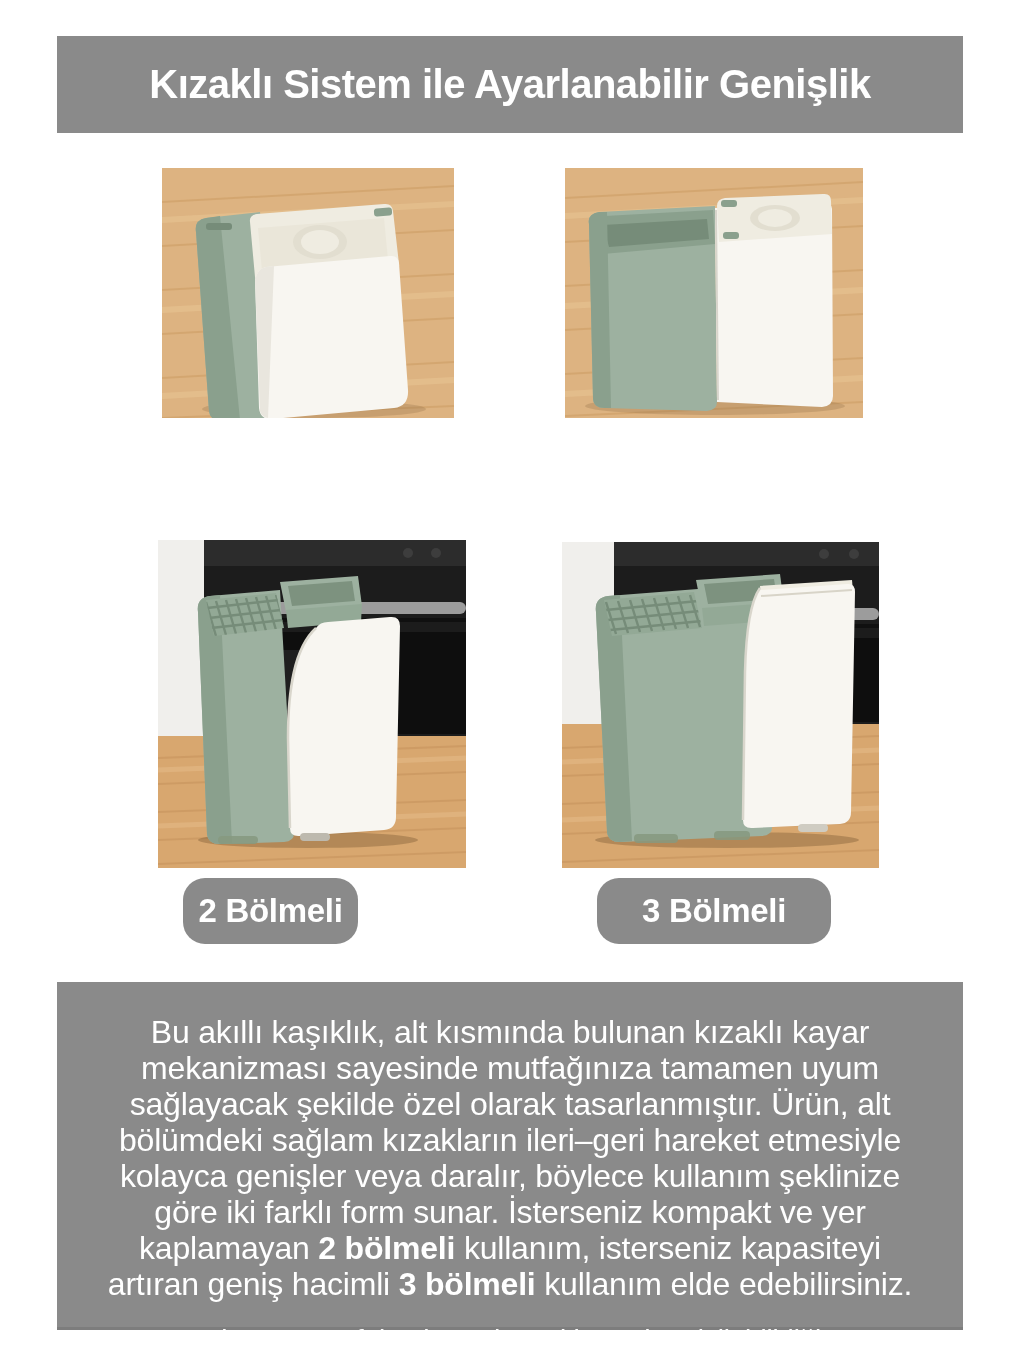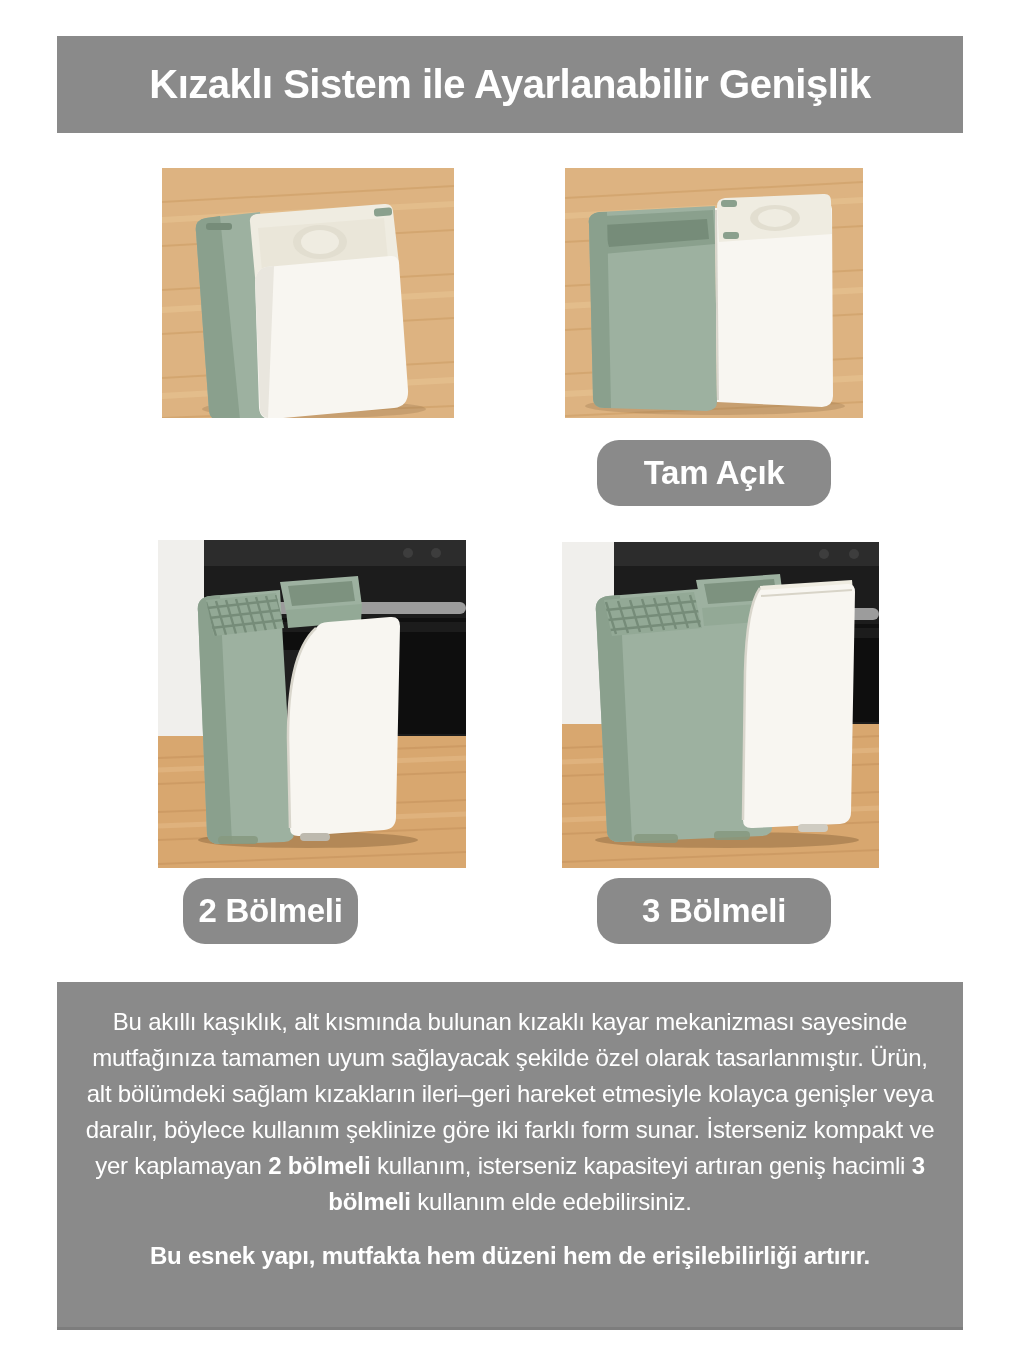--- a/index.html
+++ b/index.html
@@ -45,23 +45,23 @@
   #badge-closed{left:183px;top:440px;width:176px;}
   #badge-open{left:597px;top:440px;width:234px;}
   #badge-two{left:183px;top:878px;width:175px;}
   #badge-three{left:597px;top:878px;width:234px;}
   .desc{
     position:absolute;left:57px;top:982px;width:906px;height:348px;
     background:var(--panel-gray);color:var(--text-white);
     padding:20px 26px 0;text-align:center;
     border-bottom:3px solid #7d7d7d;
   }
-  .desc .para{margin:2px;font-size:24px;line-height:36px;letter-spacing:-0.2px;}
+  .desc .para{margin:12px;font-size:32px;line-height:36px;letter-spacing:-0.2px;}
   .desc .para b{font-weight:bold;}
-  .desc .footer{margin:22px 0 0;font-weight:bold;font-size:24px;letter-spacing:-0.2px;}
+  .desc .footer{margin:22px 0 0;font-weight:normal;font-size:28px;letter-spacing:-0.2px;}
 </style>
 </head>
 <body>
 
 <div class="canvas">
 
   <header class="banner">
     <h1>Kızaklı Sistem ile Ayarlanabilir Genişlik</h1>
   </header>
 
@@ -120,23 +120,20 @@
       <path d="M150,40 L258,34 Q266,33 267,41 L268,228 Q268,238 257,239 L152,234 Z" fill="var(--white-body)"></path>
       <path d="M152,38 Q152,31 160,30 L258,26 Q266,25 266,33 L267,66 L154,74 Z" fill="var(--cream)"></path>
       <ellipse cx="210" cy="50" rx="25" ry="13" fill="#e2ded0"></ellipse>
       <ellipse cx="210" cy="50" rx="17" ry="9" fill="var(--cream)"></ellipse>
       <rect x="156" y="32" width="16" height="7" rx="3" fill="var(--green-dark)"></rect>
       <rect x="158" y="64" width="16" height="7" rx="3" fill="var(--green-dark)"></rect>
       <path d="M151,42 L153,232" stroke="#d8d5cc" stroke-width="2" fill="none"></path>
     </svg>
   </div>
 
-  <div class="badge" id="badge-open">
-    <span>Tam Açık</span>
-  </div>
 
   <div class="photo" id="photo-two">
     <svg viewBox="0 0 308 328" preserveAspectRatio="none">
       <rect width="308" height="328" fill="var(--wall)"></rect>
       <rect x="46" width="262" height="198" fill="var(--oven)"></rect>
       <rect x="46" y="0" width="262" height="26" fill="#2c2c2c"></rect>
       <circle cx="250" cy="13" r="5" fill="#3d3d3d"></circle>
         <circle cx="278" cy="13" r="5" fill="#3d3d3d"></circle>
       <rect x="58" y="62" width="250" height="12" rx="6" fill="#9c9c9c"></rect>
       <rect x="58" y="78" width="250" height="4" fill="#000000" opacity="0.4"></rect>

